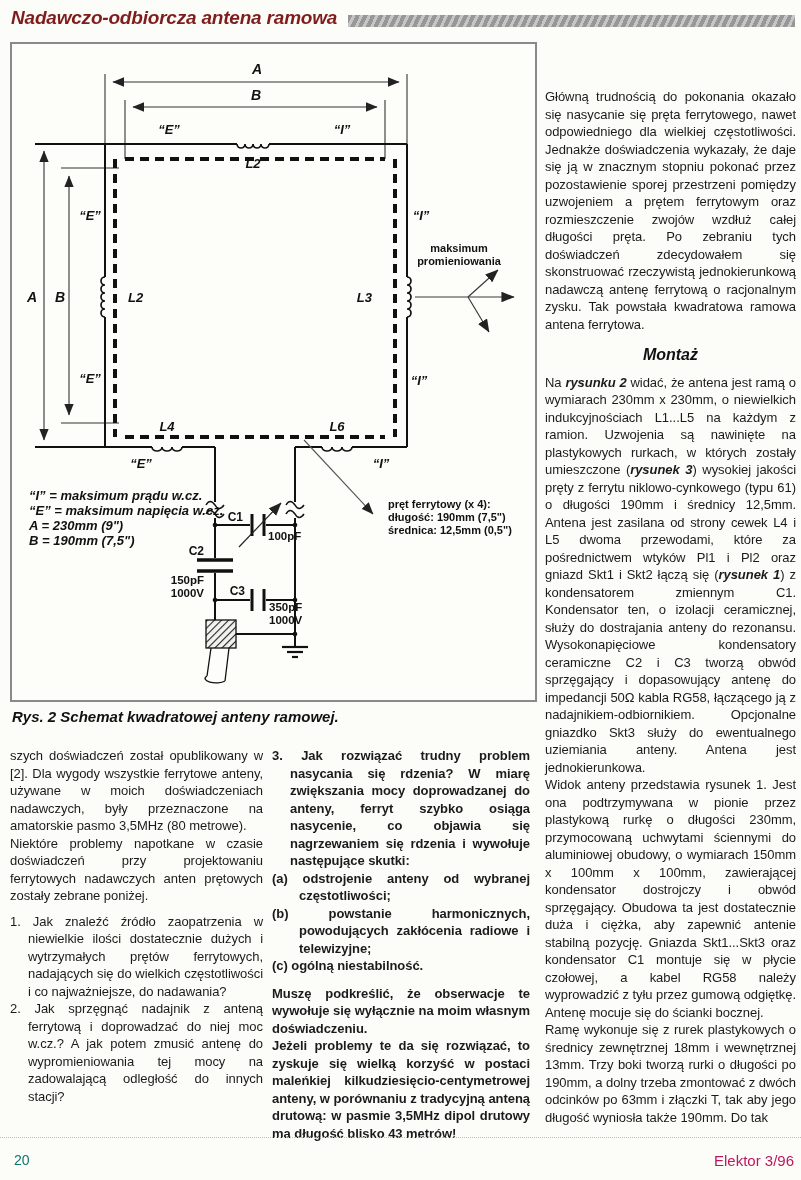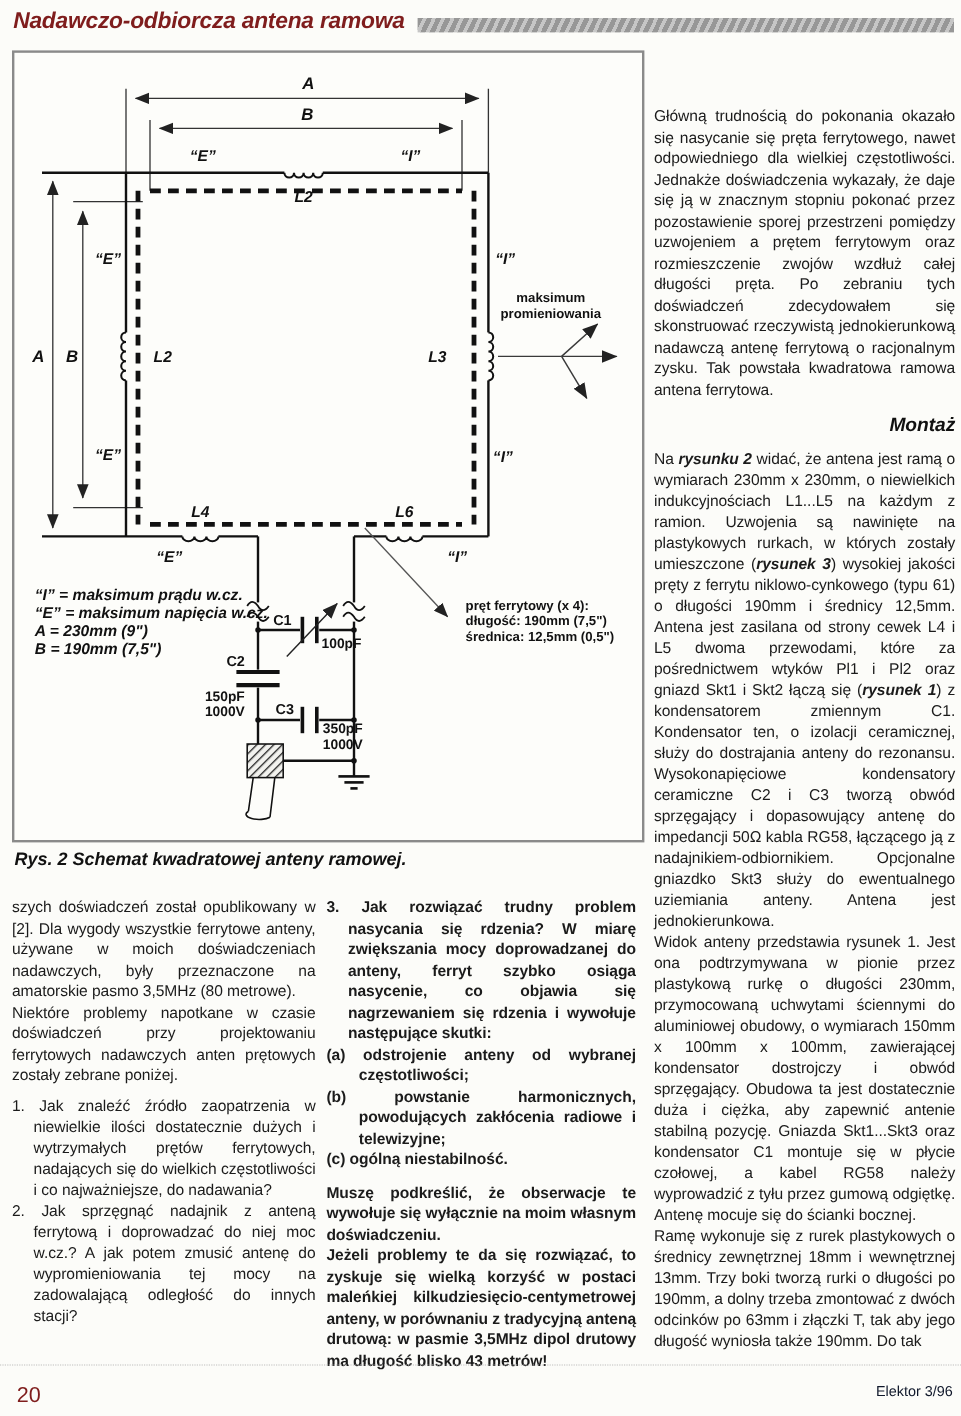--- a/index.html
+++ b/index.html
@@ -36,25 +36,25 @@
   .col p { margin:0; }
   .col1 { left:10px;  top:747px; width:253px; }
   .col2 { left:272px; top:747px; width:258px;font-weight:bold; }
   .colR { left:545px; top:40px;  width:251px;margin-top:48px; }
   .gap8  { height:8px; }
   .gap10 { height:10px; }
   .hang  { padding-left:18px; text-indent:-18px; }
   .hang2 { margin-left:18px; padding-left:27px; text-indent:-27px; }
   .subhead {
     font-style:italic; font-weight:bold; font-size:16px;
-    margin:13px 0 10px 0; text-align:right; color:#111;
+    margin:13px 0 10px 0; text-align:center; color:#111;
   }
   .footrule { position:absolute; left:0; top:1137px; width:801px; border-top:1px dotted #bdbdbd; }
-  .pgnum   { position:absolute; left:14px;  top:1152px; font-size:18px; color:#7f1d1d; }
-  .journal { position:absolute; right:7px;  top:1152px; font-size:12px; color:#0f172a; }
+  .pgnum   { position:absolute; left:14px;  top:1152px; font-size:14px; color:#0f766e; }
+  .journal { position:absolute; right:7px;  top:1152px; font-size:15px; color:#be185d; }
 
   
   svg text { font-family:"Liberation Sans", sans-serif; fill:#111; }
   .ti { font-style:italic; font-weight:bold; font-size:13px; }
   .td { font-style:italic; font-weight:bold; font-size:14px; }
   .tc { font-weight:bold; font-size:12px; }
   .tv { font-weight:bold; font-size:11.5px; }
   .ts { font-weight:bold; font-size:11px; }
   .tl { font-style:italic; font-weight:bold; font-size:13px; }
 </style>

